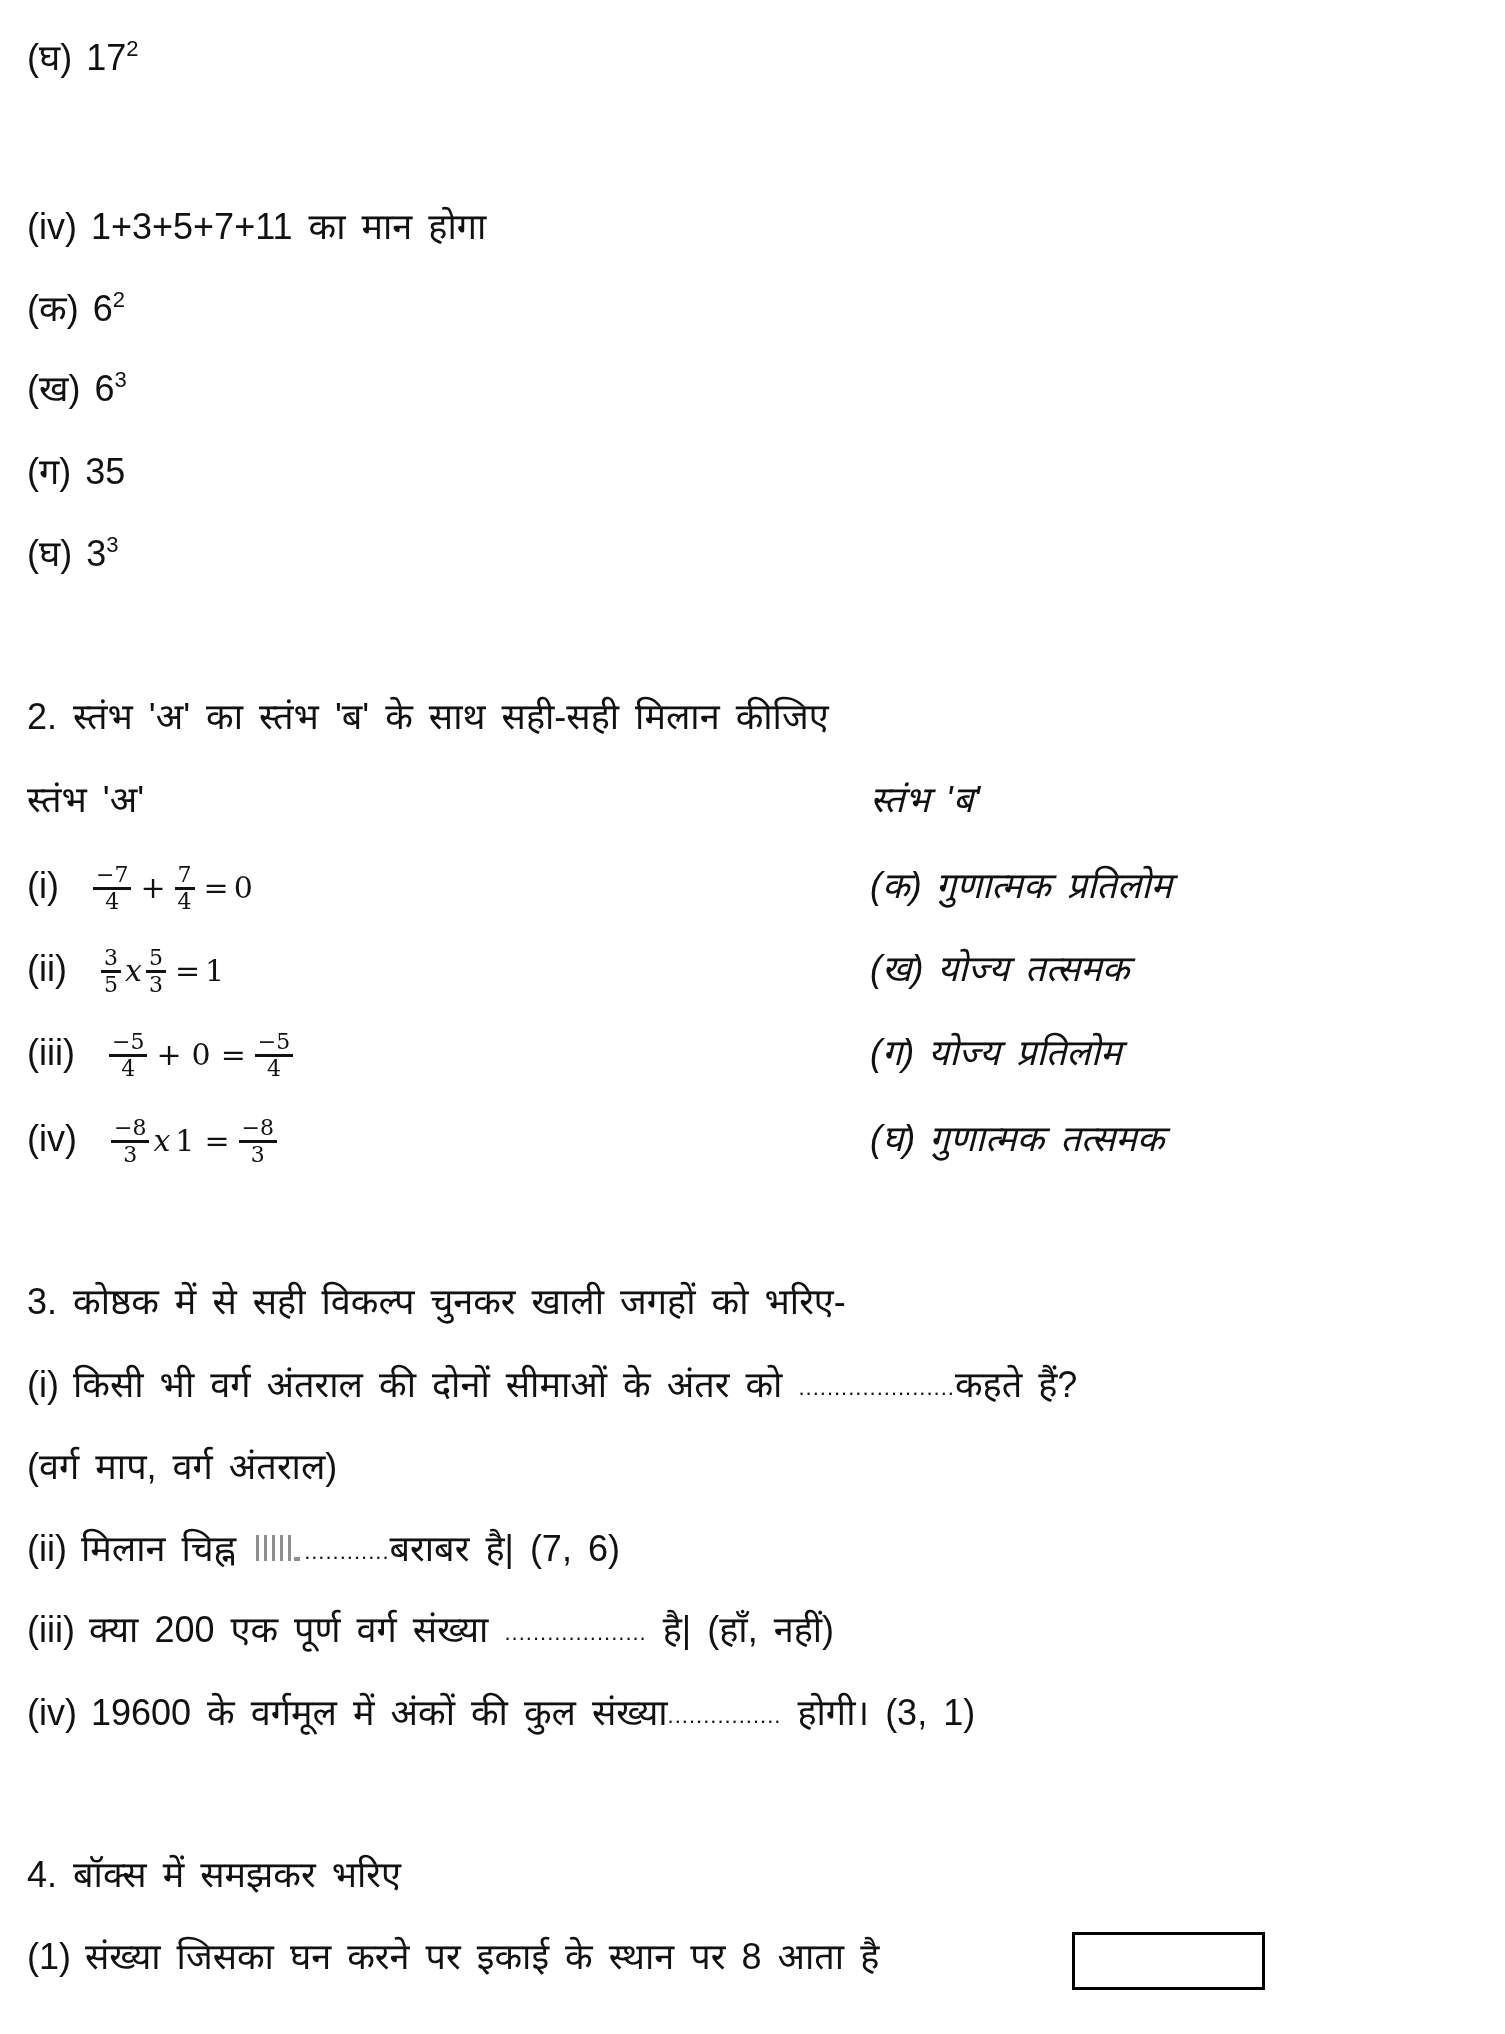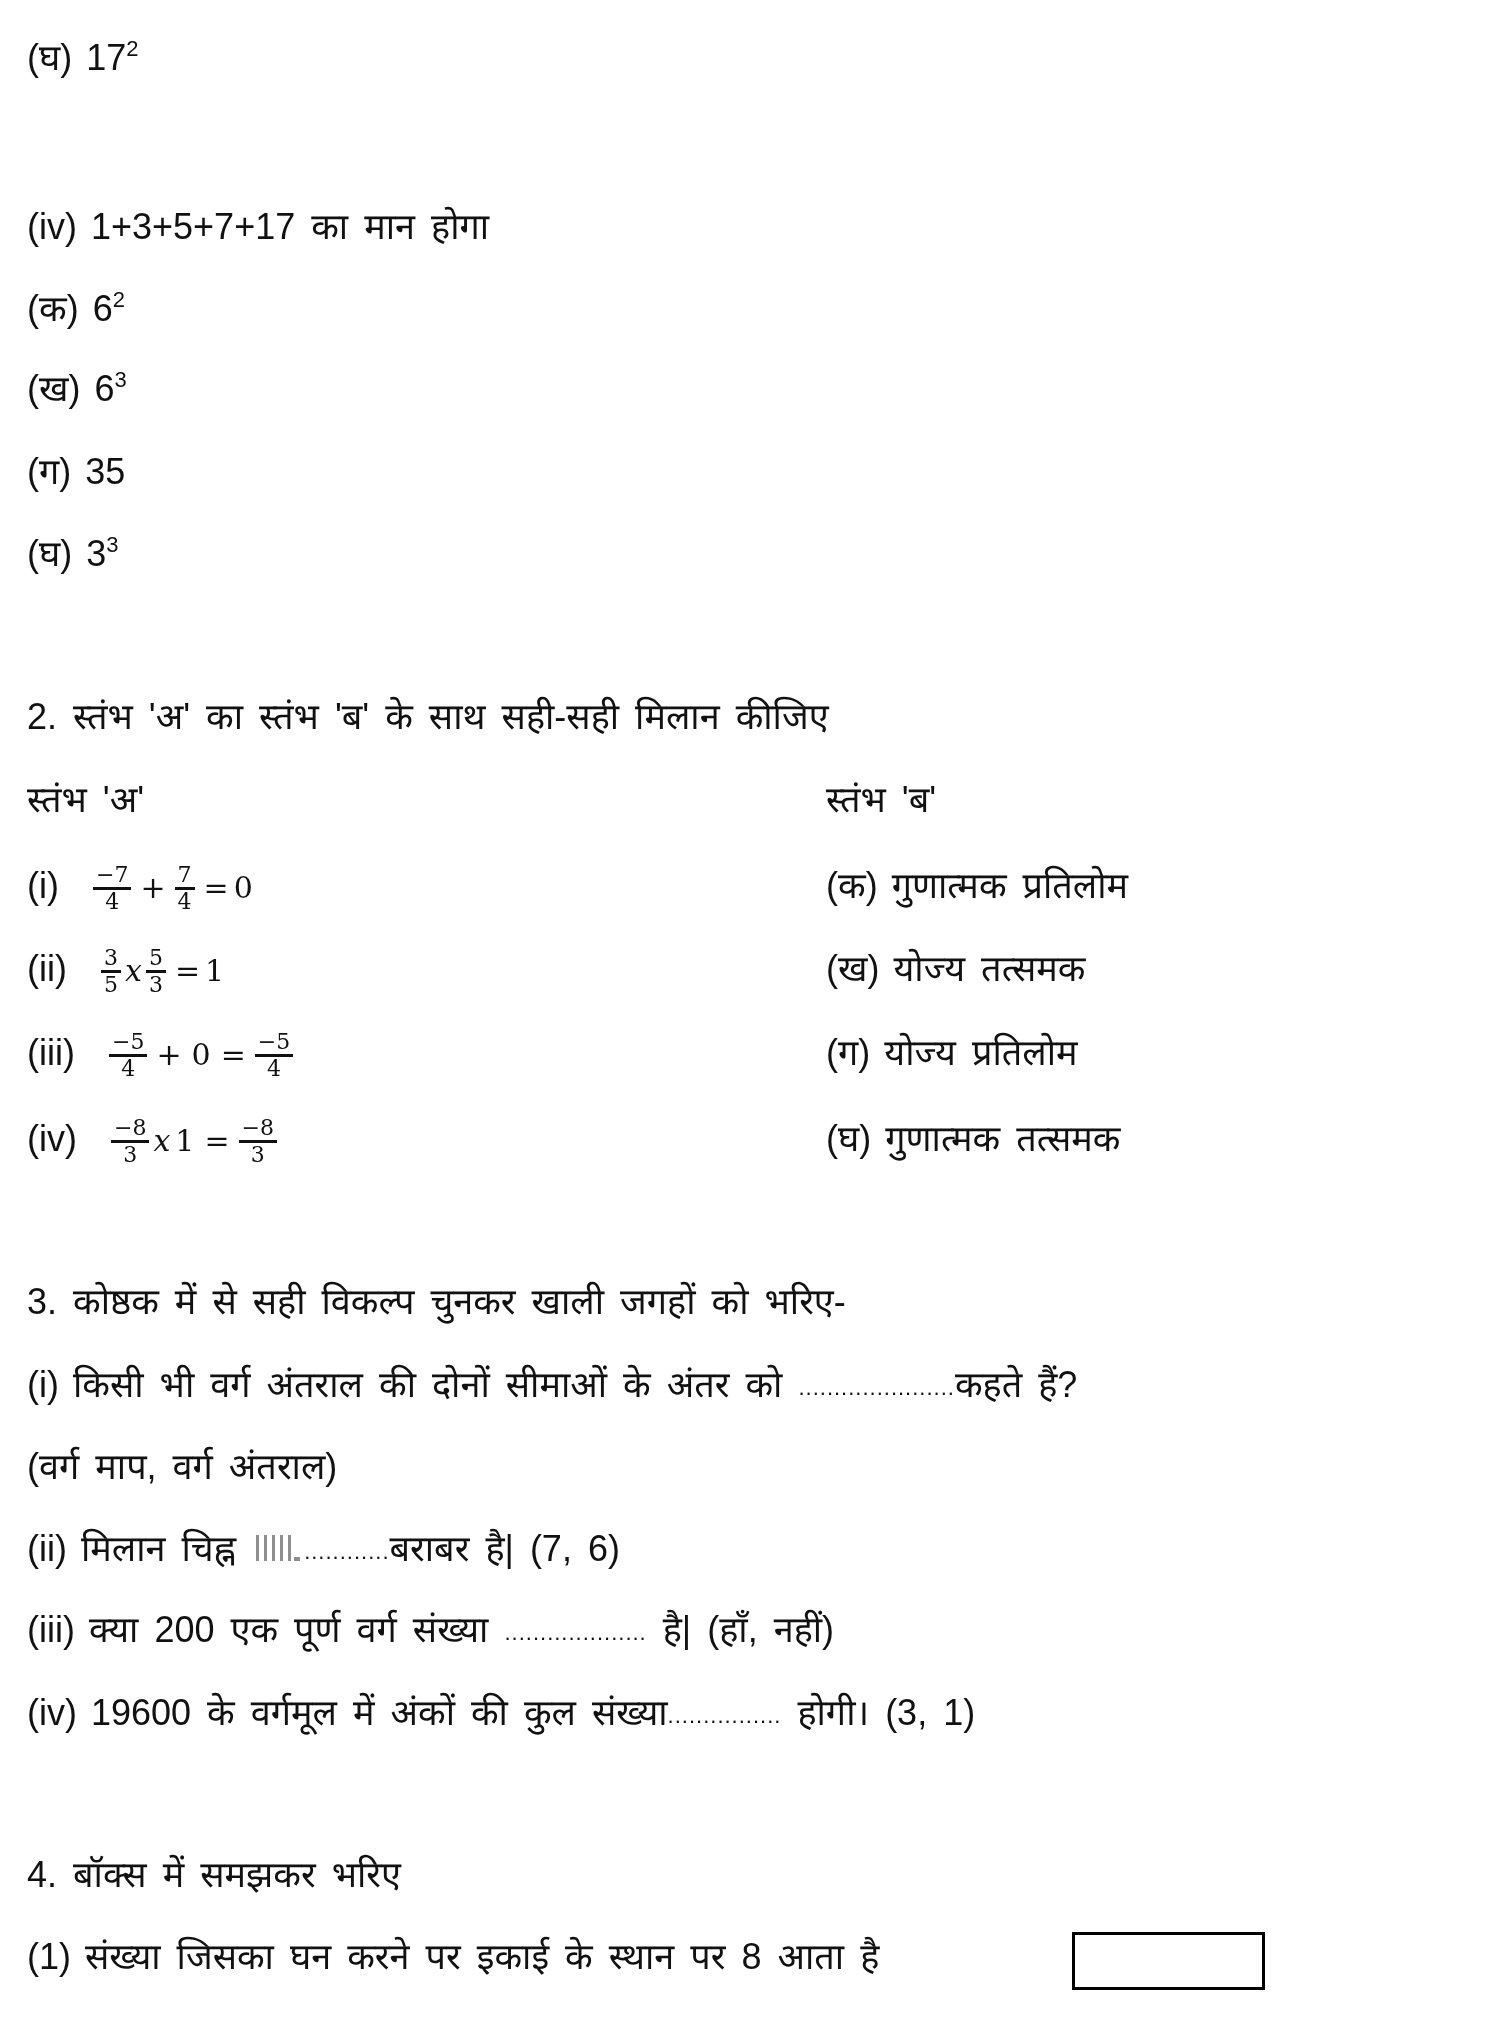--- a/index.html
+++ b/index.html
@@ -6,21 +6,21 @@
   body {
     width: 1505px; height: 2034px; position: relative; overflow: hidden;
     font-family: "Liberation Sans", "DejaVu Sans", sans-serif;
     color: #111111;
   }
   .line {
     position: absolute; left: 27px;
     font-size: 36px; line-height: 50px; height: 50px;
     white-space: nowrap; word-spacing: 6px; text-align: right;
   }
-  .colb { left: 826px; }
+  .colb { left: 870px; font-style: italic; }
   .lbl { margin-right: 14px; }
   sup { font-size: 22px; vertical-align: 14px; line-height: 0; }
   .math {
     font-family: "DejaVu Serif", "Liberation Serif", serif;
     font-size: 30px; display: inline-flex; align-items: center; vertical-align: middle;
     word-spacing: 0;
   }
   .frac {
     display: inline-flex; flex-direction: column; align-items: center;
     margin: 0 4px; font-size: 22px; line-height: 24px; vertical-align: middle;
@@ -43,21 +43,21 @@
   }
 </style>
 </head>
 <body>
 
 <div class="line" style="top:33px">
   <span class="lbl">(घ)</span><span>17</span><sup>2</sup>
 </div>
 
 <div class="line" style="top:202px">
-  <span class="lbl">(iv)</span><span>1+3+5+7+17 का मान होगा</span>
+  <span class="lbl">(iv)</span><span>1+3+5+7+11 का मान होगा</span>
 </div>
 <div class="line" style="top:284px">
   <span class="lbl">(क)</span><span>6</span><sup>2</sup>
 </div>
 <div class="line" style="top:364px">
   <span class="lbl">(ख)</span><span>6</span><sup>3</sup>
 </div>
 <div class="line" style="top:447px">
   <span class="lbl">(ग)</span><span>35</span>
 </div>

